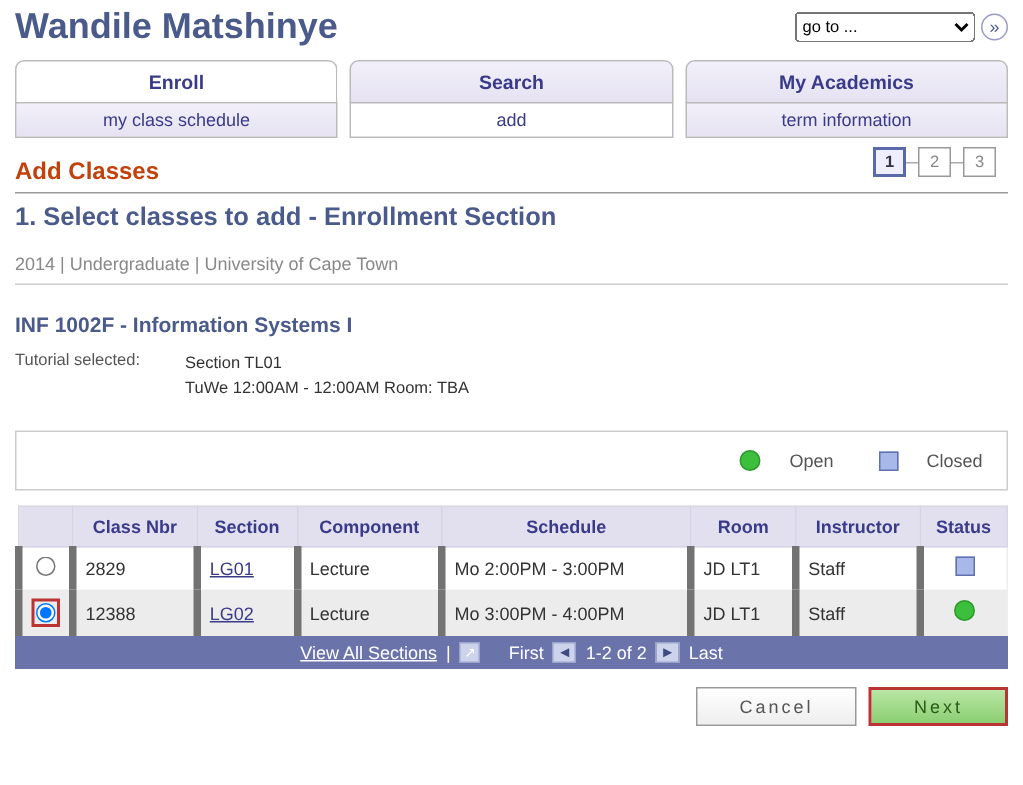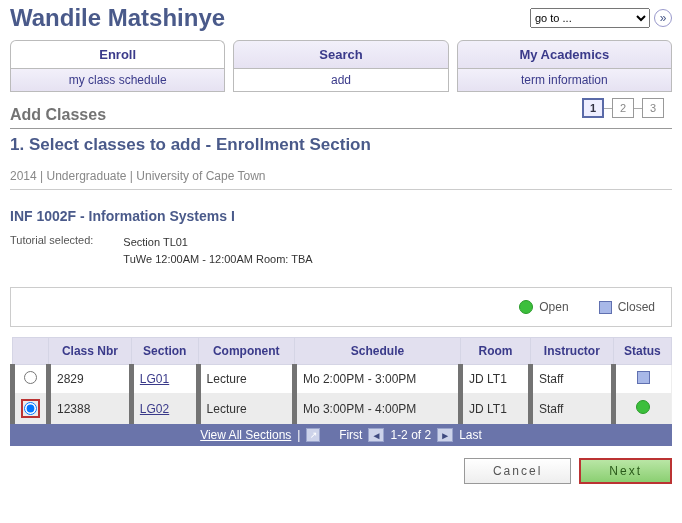--- a/index.html
+++ b/index.html
@@ -9,34 +9,34 @@
   .username { font-size: 24px; font-weight: bold; color: #4a5a8a; }
   .goto-wrap { display: flex; align-items: center; gap: 4px; }
   .goto-select { width: 120px; height: 20px; font-size: 11px; }
   .go-icon { width: 18px; height: 18px; border: 1px solid #9999cc; border-radius: 50%; display: flex; align-items: center; justify-content: center; color: #4a5a8a; font-size: 12px; cursor: pointer; }
   .tabs-row { display: flex; gap: 8px; margin-bottom: 0; }
   .tab { flex: 1; text-align: center; padding: 6px 0; border: 1px solid #bbb; border-radius: 6px 6px 0 0; background: linear-gradient(#f2f0fa, #e6e2f2); color: #3a3a8a; font-weight: bold; font-size: 13px; cursor: pointer; }
   .tab.active { background: #fff; border-bottom-color: #fff; }
   .subtabs-row { display: flex; gap: 8px; margin-top: -1px; margin-bottom: 14px; }
   .subtab { flex: 1; text-align: center; padding: 4px 0; border: 1px solid #bbb; background: linear-gradient(#f2f0fa, #e6e2f2); color: #3a3a8a; font-size: 12px; cursor: pointer; }
   .subtab.active { background: #fff; }
-  .page-title { font-size: 16px; font-weight: bold; color: #737373; margin: 8px 0 4px 0; }
+  .page-title { font-size: 16px; font-weight: bold; color: #c2410c; margin: 8px 0 4px 0; }
   .rule { border: none; border-top: 1px solid #999; margin: 2px 0 6px 0; }
   .section-heading { font-size: 17px; font-weight: bold; color: #4a5a8a; margin: 6px 0 14px 0; }
   .progress { position: absolute; right: 18px; top: 98px; display: flex; align-items: center; gap: 0; }
   .step { width: 22px; height: 20px; border: 1px solid #999; display: flex; align-items: center; justify-content: center; font-size: 11px; color: #888; background: #fff; }
   .step.active { border: 2px solid #5a6aa8; background: #eef; color: #334; font-weight: bold; }
   .step-sep { width: 8px; height: 1px; background: #aaa; }
   .term-line { color: #888; font-size: 12px; margin-bottom: 18px; border-bottom: 1px solid #ccc; padding-bottom: 6px; }
   .course-title { font-size: 14px; font-weight: bold; color: #4a5a8a; margin: 6px 0 10px 0; }
   .tutorial-row { display: flex; gap: 30px; font-size: 11px; color: #555; margin-bottom: 20px; }
   .tutorial-label { color: #555; }
   .tutorial-info { color: #333; line-height: 1.5; }
   .legend-box { border: 1px solid #ccc; padding: 12px 16px; margin-bottom: 10px; display: flex; justify-content: flex-end; gap: 30px; align-items: center; }
-  .legend-item { display: flex; align-items: center; gap: 6px; color: #555; font-size: 12px; }
+  .legend-item { display: flex; align-items: center; gap: 19px; color: #555; font-size: 12px; }
   .circle-green { width: 14px; height: 14px; border-radius: 50%; background: #3cbf3c; border: 1px solid #2a9a2a; }
   .square-blue { width: 13px; height: 13px; background: #a8b8e8; border: 1px solid #6070b0; }
   table.class-table { width: 100%; border-collapse: collapse; }
   table.class-table th { background: #e2e0ef; color: #3a3a8a; font-size: 12px; font-weight: bold; padding: 6px 4px; border: 1px solid #d5d5e5; text-align: center; }
   table.class-table td { padding: 6px 6px; border-left: 5px solid #737373; border-right: 1px solid #eee; font-size: 12px; color: #333; vertical-align: middle; }
   table.class-table tr.selected-row td { background: #ececec; }
   .radio-cell { width: 24px; text-align: center; }
   .section-link { color: #3a3a8a; text-decoration: underline; cursor: pointer; }
   .status-cell { text-align: center; }
   .pager-bar { background: #6a74aa; color: #fff; padding: 4px 8px; display: flex; justify-content: center; align-items: center; gap: 6px; font-size: 12px; }

